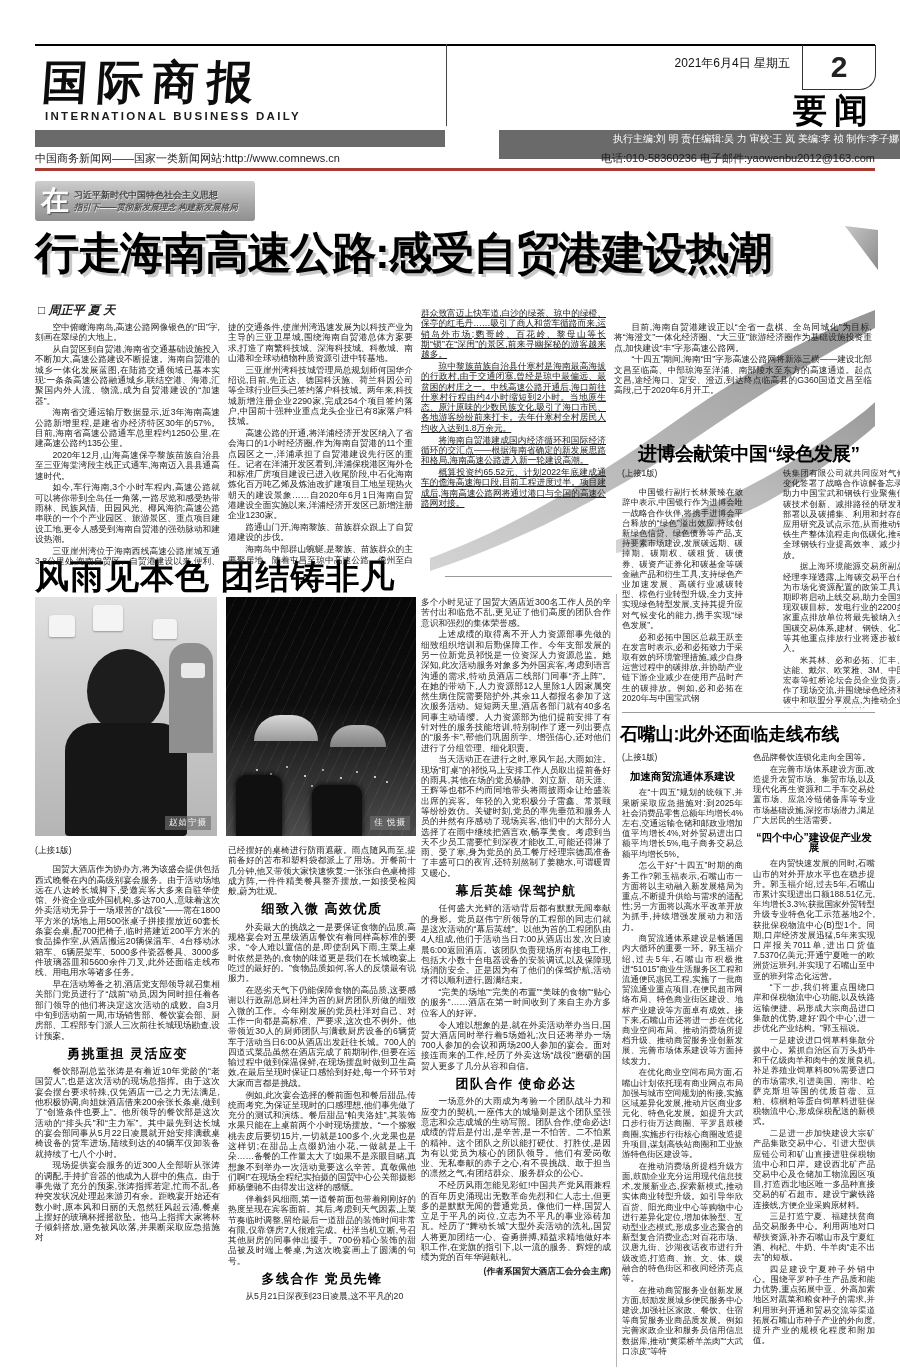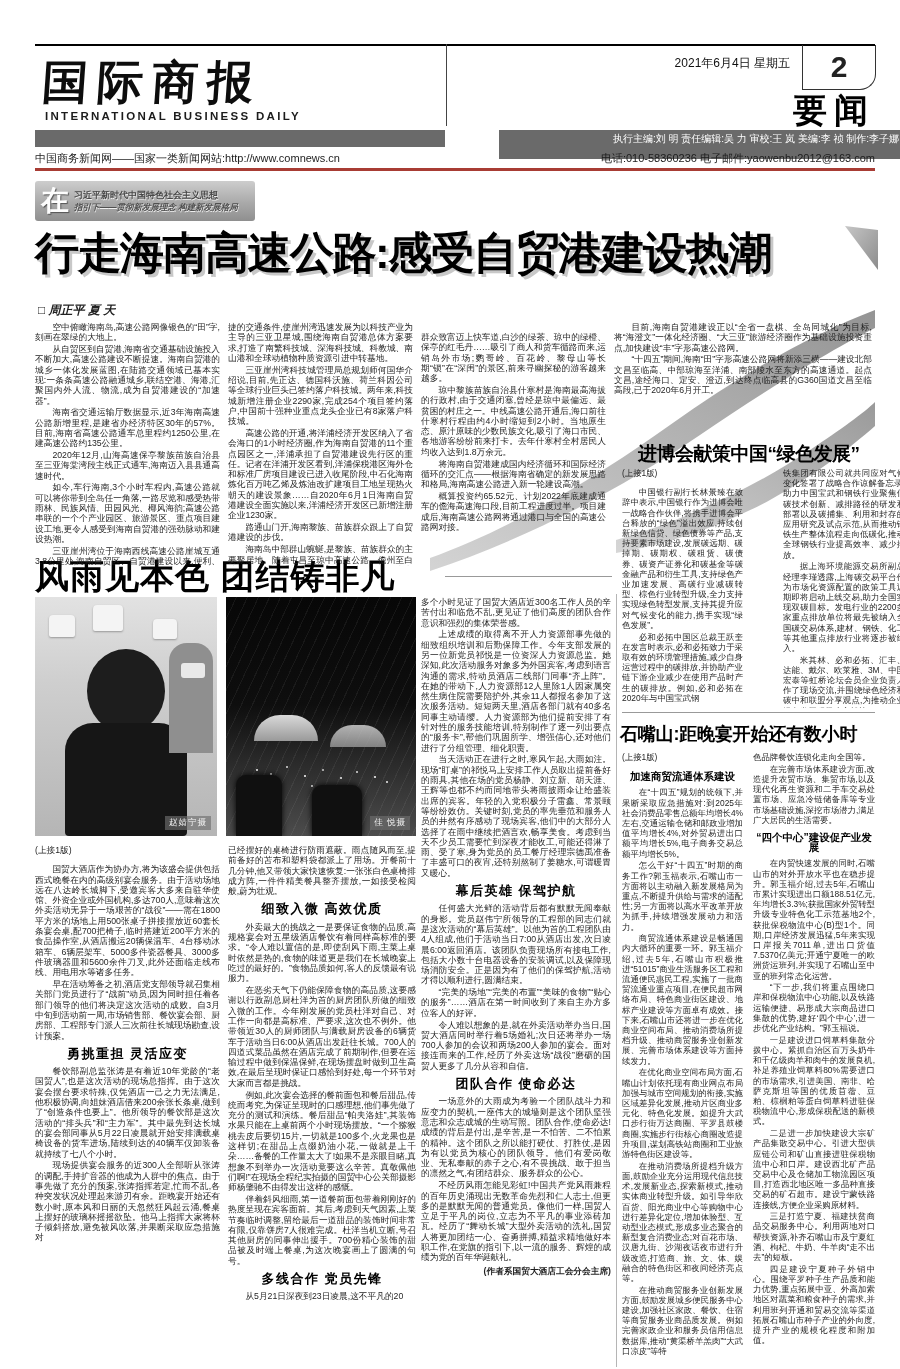--- a/index.html
+++ b/index.html
@@ -120,21 +120,21 @@
     <p class="">如今,车行海南,3个小时车程内,高速公路就可以将你带到全岛任一角落,一路尽览和感受热带雨林、民族风情、田园风光、椰风海韵;高速公路串联的一个个产业园区、旅游景区、重点项目建设工地,更令人感受到海南自贸港的强劲脉动和建设热潮。</p>
     <p class="">三亚崖州湾位于海南西线高速公路崖城互通3.8公里处,海南自贸区、自贸港建设以来,便利、快</p>
   </div>
 <div class="abs bodycol" style="left:228px;top:322px;width:185px;height:244px;z-index:1;">
     <p class="noind">捷的交通条件,使崖州湾迅速发展为以科技产业为主导的三亚卫星城,围绕海南自贸港总体方案要求,打造了南繁科技城、深海科技城、科教城、南山港和全球动植物种质资源引进中转基地。</p>
     <p class="">三亚崖州湾科技城管理局总规划师何国华介绍说,目前,先正达、德国科沃施、荷兰科因公司等全球行业巨头已签约落户科技城。两年来,科技城新增注册企业2290家,完成254个项目签约落户,中国前十强种业重点龙头企业已有8家落户科技城。</p>
     <p class="">高速公路的开通,将洋浦经济开发区纳入了省会海口的1小时经济圈,作为海南自贸港的11个重点园区之一,洋浦承担了自贸港建设先行区的重任。记者在洋浦开发区看到,洋浦保税港区海外仓和标准厂房项目建设已进入收尾阶段,中石化海南炼化百万吨乙烯及炼油改扩建项目工地呈现热火朝天的建设景象……自2020年6月1日海南自贸港建设全面实施以来,洋浦经济开发区已新增注册企业1230家。</p>
     <p class="">路通山门开,海南黎族、苗族群众跟上了自贸港建设的步伐。</p>
     <p class="">海南岛中部群山蜿蜒,是黎族、苗族群众的主要聚居地。随着屯昌至琼中高速公路、儋州至白沙高速公路、万宁至洋浦高速公路的竣工,海南中部山区</p>
   </div>
-<div class="abs bodycol" style="left:421px;top:332px;width:185px;height:244px;z-index:1;">
+<div class="abs bodycol" style="left:421px;top:308px;width:185px;height:244px;z-index:1;text-decoration:underline;">
     <p class="noind">群众致富迈上快车道,白沙的绿茶、琼中的绿橙、保亭的红毛丹……吸引了商人和货车循路而来,运销岛外市场;鹦哥岭、百花岭、黎母山等长期“锁”在“深闺”的景区,前来寻幽探秘的游客越来越多。</p>
     <p class="">琼中黎族苗族自治县什寒村是海南最高海拔的行政村,由于交通闭塞,曾经是琼中最偏远、最贫困的村庄之一。中线高速公路开通后,海口前往什寒村行程由约4小时缩短到2小时。当地原生态、原汁原味的少数民族文化,吸引了海口市民、各地游客纷纷前来打卡。去年什寒村全村居民人均收入达到1.8万余元。</p>
     <p class="">将海南自贸港建成国内经济循环和国际经济循环的交汇点——根据海南省确定的新发展思路和格局,海南高速公路进入新一轮建设高潮。</p>
     <p class="">概算投资约65.52元、计划2022年底建成通车的儋海高速海口段,目前工程进度过半。项目建成后,海南高速公路网将通过港口与全国的高速公路网对接。</p>
   </div>
 <div class="abs bodycol" style="left:614px;top:322px;width:258px;height:244px;z-index:1;">
     <p class="">目前,海南自贸港建设正以“全省一盘棋、全岛同城化”为目标,将“海澄文”一体化经济圈、“大三亚”旅游经济圈作为基础设施投资重点,加快建设“丰”字形高速公路网。</p>
     <p class="">“十四五”期间,海南“田”字形高速公路网将新添三横——建设北部文昌至临高、中部琼海至洋浦、南部陵水至东方的高速通道。起点文昌,途经海口、定安、澄迈,到达终点临高县的G360国道文昌至临高段,已于2020年6月开工。</p>
   </div>
 
@@ -202,21 +202,21 @@
     <p class="">必和必拓中国区总裁王跃奎在发言时表示,必和必拓致力于采取有效的环境管理措施,减少自身运营过程中的碳排放,并协助产业链下游企业减少在使用产品时产生的碳排放。例如,必和必拓在2020年与中国宝武钢</p>
   </div>
 <div class="abs bodycol rightcol" style="left:753px;top:468px;width:122px;height:240px;z-index:1;margin-left:30px;">
     <p class="noind">铁集团有限公司就共同应对气候变化签署了战略合作谅解备忘录,助力中国宝武和钢铁行业聚焦低碳技术创新、减排路径的研发和部署以及碳捕集、利用和封存的应用研究及试点示范,从而推动钢铁生产整体流程走向低碳化,推动全球钢铁行业提高效率、减少排放。</p>
     <p class="">据上海环境能源交易所副总经理李瑾透露,上海碳交易平台作为市场化资源配置的政策工具近期即将启动上线交易,助力全国实现双碳目标。发电行业的2200多家重点排放单位将最先被纳入全国碳交易体系,建材、钢铁、化工等其他重点排放行业将逐步被纳入。</p>
     <p class="">米其林、必和必拓、汇丰、达能、戴尔、欧莱雅、3M、中国宏泰等虹桥论坛会员企业负责人作了现场交流,并围绕绿色经济和碳中和联盟分享观点,为推动企业绿色发展积极建言献策。</p>
   </div>
 
 <div class="abs thin-rule" style="left:622px;top:712px;width:253px;height:1px;"></div>
 
-<div class="abs shz-headline" style="left:620px;top:722px;width:255px;">石嘴山:距晚宴开始还有数小时</div>
+<div class="abs shz-headline" style="left:620px;top:722px;width:255px;">石嘴山:此外还面临走线布线</div>
 <div class="abs bodycol rightcol" style="left:622px;top:752px;width:121px;height:613px;">
     <p class="cont">(上接1版)</p>
     <h4 class="sub-head">加速商贸流通体系建设</h4>
     <p class="">在“十四五”规划的统领下,并果断采取应急措施对:到2025年社会消费品零售总额年均增长4%左右,交通运输仓储和邮政业增加值平均增长4%,对外贸易进出口额平均增长5%,电子商务交易总额平均增长5%。</p>
     <p class="">怎么干好“十四五”时期的商务工作?郭玉福表示,石嘴山市一方面将以主动融入新发展格局为重点,不断提升供给与需求的适配性;另一方面将以高水平改革开放为抓手,持续增强发展动力和活力。</p>
     <p class="">商贸流通体系建设是畅通国内大循环的重要一环。郭玉福介绍,过去5年,石嘴山市积极推进“51015”商业生活服务区工程和流通便民惠民工程,实施了一批商贸流通业重点项目,在便民超市网络布局、特色商业街区建设、地标产业建设等方面卓有成效。接下来,石嘴山市还将进一步在优化商业空间布局、推动消费场所提档升级、推动商贸服务业创新发展、完善市场体系建设等方面持续发力。</p>
     <p class="">在优化商业空间布局方面,石嘴山计划依托现有商业网点布局加强与城市空间规划的衔接,实施区域差异化发展,推动片区商业多元化、特色化发展。如提升大武口步行街万达商圈、平罗县鼓楼商圈,实施步行街核心商圈改造提升项目,谋划高铁站商圈和工业旅游特色街区建设等。</p>
     <p class="">在推动消费场所提档升级方面,鼓励企业充分运用现代信息技术,发展新业态,探索新模式,推动实体商业转型升级。如引导华欣百货、阳光商业中心等购物中心进行差异化定位,增加体验型、互动型业态模式,形成多业态聚合的新型复合消费业态;对百花市场、汉唐九街、沙湖夜话夜市进行升级改造,打造商、旅、文、体、娱融合的特色街区和夜间经济亮点等。</p>
     <p class="">在推动商贸服务业创新发展方面,鼓励发展城乡便民服务中心建设,加强社区家政、餐饮、住宿等商贸服务业商品质发展。例如完善家政企业和服务员信用信息数据库,推动“黄渠桥羊羔肉”“大武口凉皮”等特</p>
   </div>

